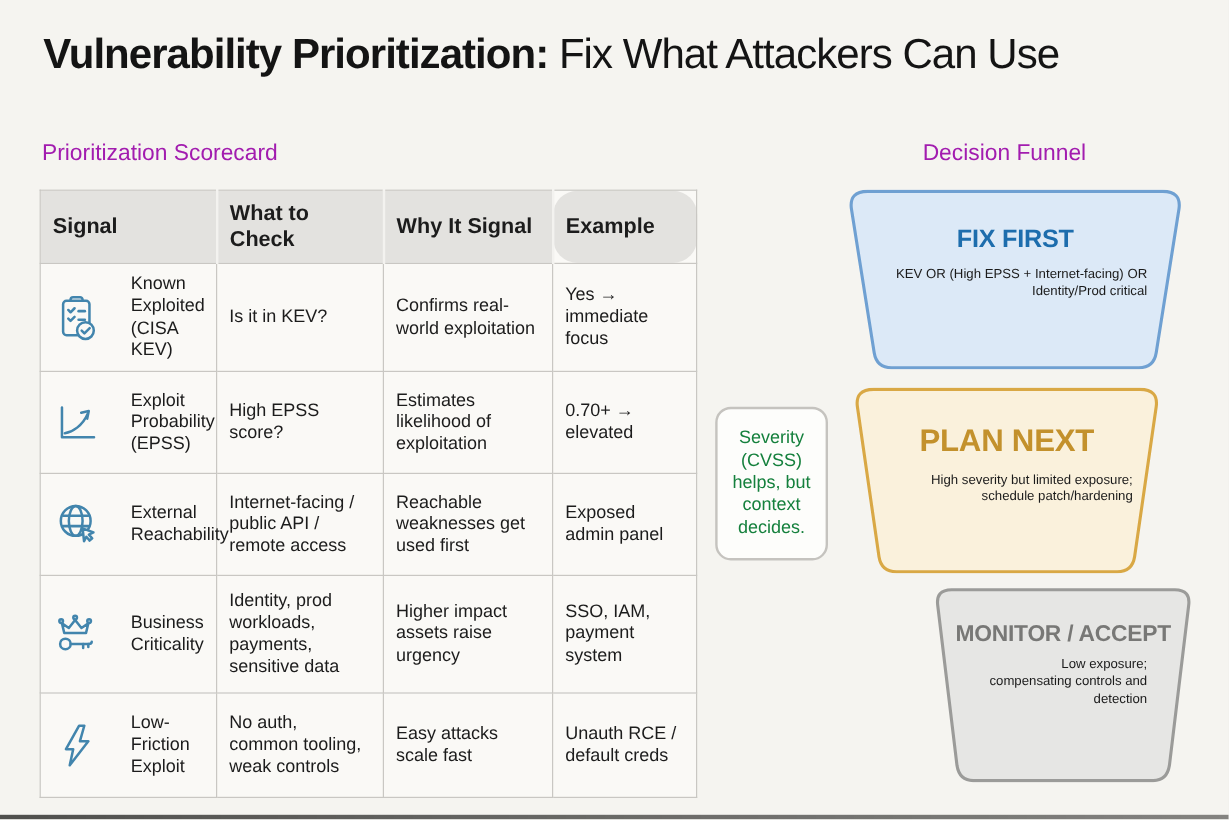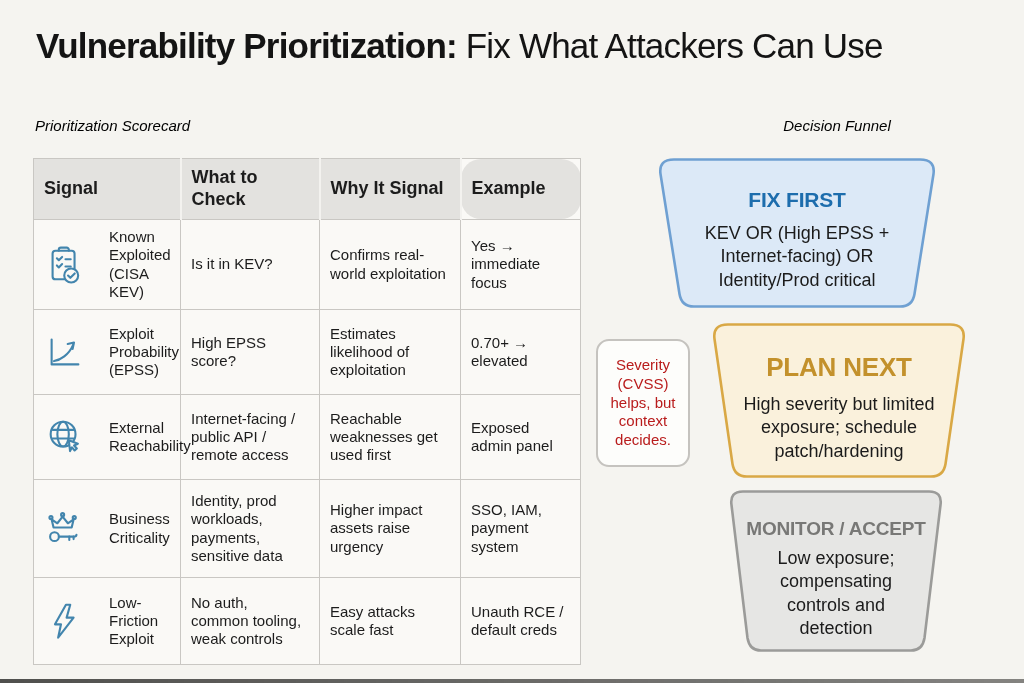--- a/index.html
+++ b/index.html
@@ -19,21 +19,21 @@
   
   .main-title {
     position: absolute; left: 36px; top: 26px;
     font-size: 35px; letter-spacing: -0.8px; color: #141414;
     white-space: nowrap;
   }
   .main-title .bold { font-weight: 700; }
   .main-title .rest { font-weight: 400; }
   .section-title {
     position: absolute; top: 117px;
-    font-size: 15px; font-weight: 500; color: #000000; font-style: italic;
+    font-size: 19px; font-weight: 500; color: #a21caf;
   }
   .scorecard-title { left: 35px; }
   .funnel-title { left: 697px; width: 280px; text-align: center; }
 
   
   table.scorecard {
     position: absolute; left: 33px; top: 158px;
     width: 547px; table-layout: fixed;
     border-collapse: collapse;
     background: #faf9f6;
@@ -64,38 +64,38 @@
   .signal-cell svg { flex: 0 0 auto; }
   .icon-stroke { stroke: #4285ad; fill: none; stroke-width: 2.2; stroke-linecap: round; stroke-linejoin: round; }
   .icon-fillbg { fill: #faf9f6; }
 
   
   .note-box {
     position: absolute; left: 596px; top: 339px; width: 94px; min-height: 125px;
     background: #fdfdfb;
     border: 2px solid #c5c3bf; border-radius: 13px;
     padding: 15px 4px;
-    font-size: 15px; line-height: 1.25; text-align: center; color: #b91c1c;
+    font-size: 15px; line-height: 1.25; text-align: center; color: #15803d;
   }
 
   
   .funnel-stage { position: absolute; text-align: center; }
   .funnel-stage svg.shape { position: absolute; left: 0; top: 0; }
-  .stage-0 { left: 657px; top: 158px; width: 280px; height: 122px; }
+  .stage-0 { left: 706px; top: 158px; width: 280px; height: 122px; }
   .stage-1 { left: 711px; top: 323px; width: 256px; height: 155px; }
-  .stage-2 { left: 728px; top: 490px; width: 216px; height: 186px; }
+  .stage-2 { left: 778px; top: 490px; width: 216px; height: 186px; }
   .stage-label {
     position: relative; font-weight: 700; letter-spacing: -0.2px;
   }
   .stage-0 .stage-label { margin-top: 30px; font-size: 21px; color: #1d6dad; }
   .stage-1 .stage-label { margin-top: 29px; font-size: 26px; color: #c3912c; }
   .stage-2 .stage-label { margin-top: 28px; font-size: 19px; color: #787876; }
   .stage-desc {
     position: relative; margin: 10px auto 0;
-    font-size: 18px; line-height: 1.3; color: #1b1b1b;
+    font-size: 11px; line-height: 1.3; color: #1b1b1b; text-align: right;
   }
   .stage-0 .stage-desc { width: 220px; }
   .stage-1 .stage-desc { width: 210px; }
   .stage-2 .stage-desc { width: 140px; margin-top: 7px; }
   .f0-fill { fill: #dce9f7; stroke: #6fa0d2; stroke-width: 2.6; }
   .f1-fill { fill: #faf1dc; stroke: #d9a845; stroke-width: 2.6; }
   .f2-fill { fill: #e6e6e4; stroke: #9b9b99; stroke-width: 2.6; }
 
   .bottom-edge {
     position: absolute; left: 0; bottom: 0; width: 1024px; height: 4px;

